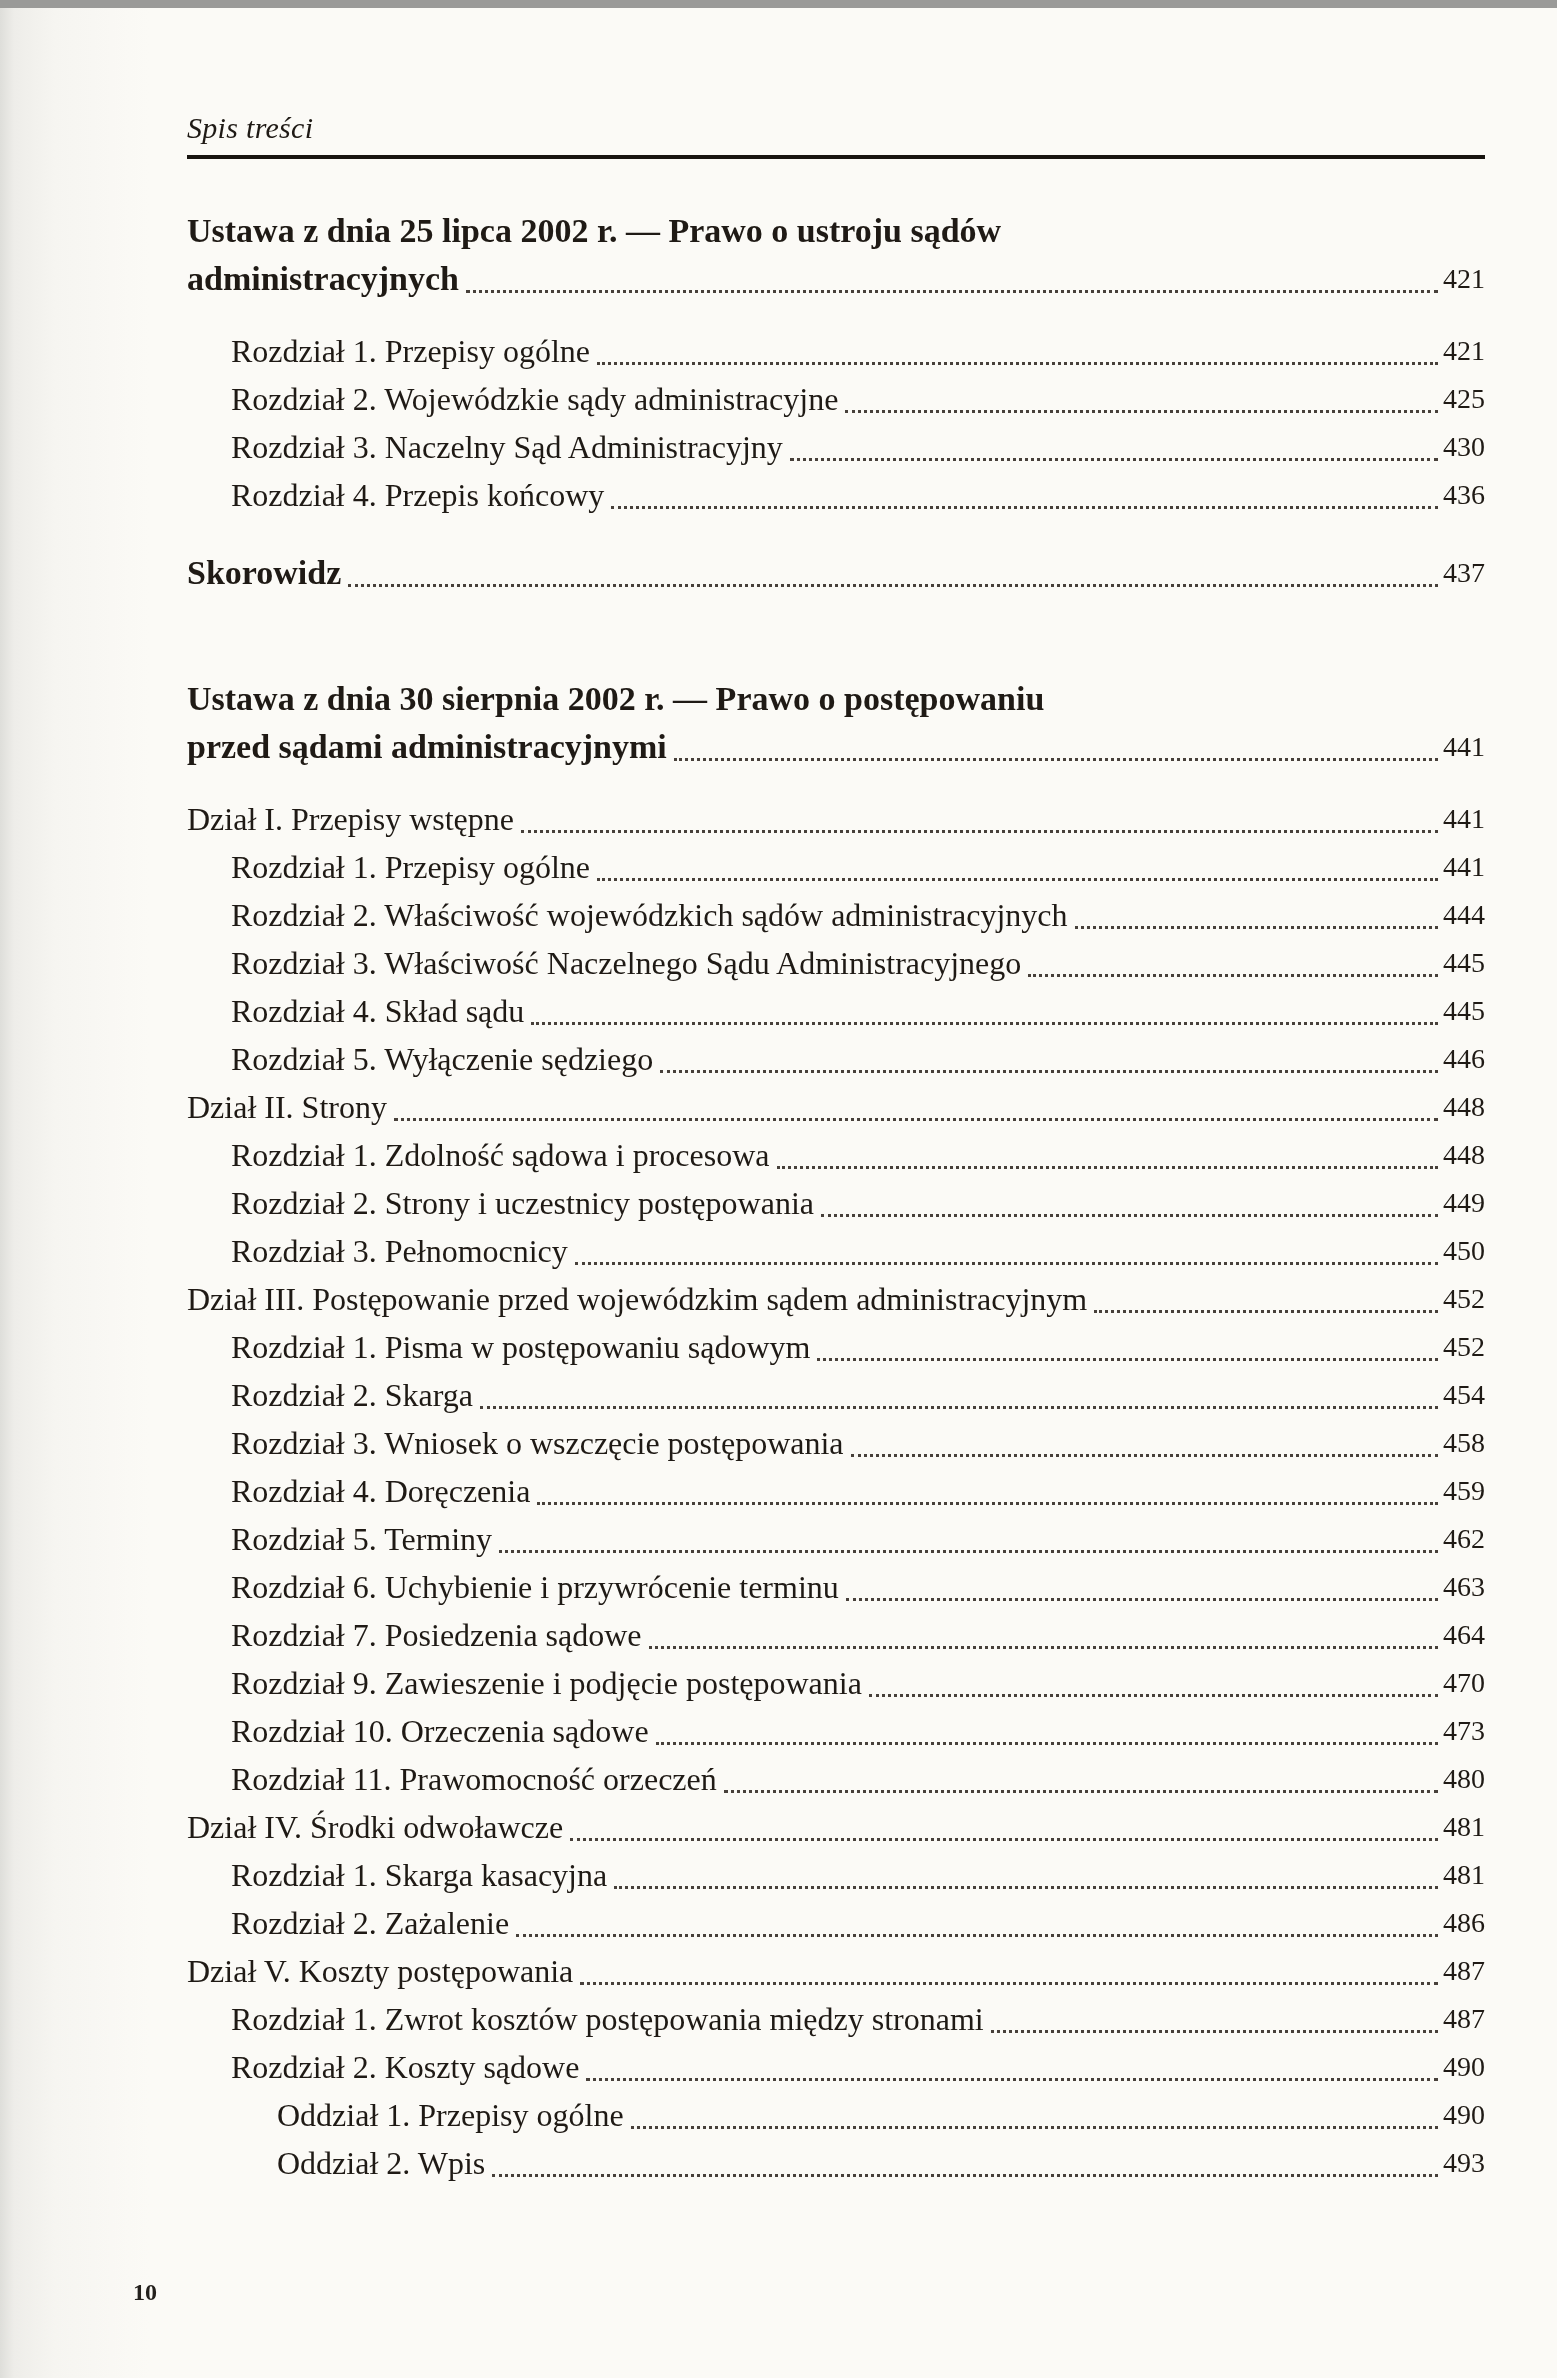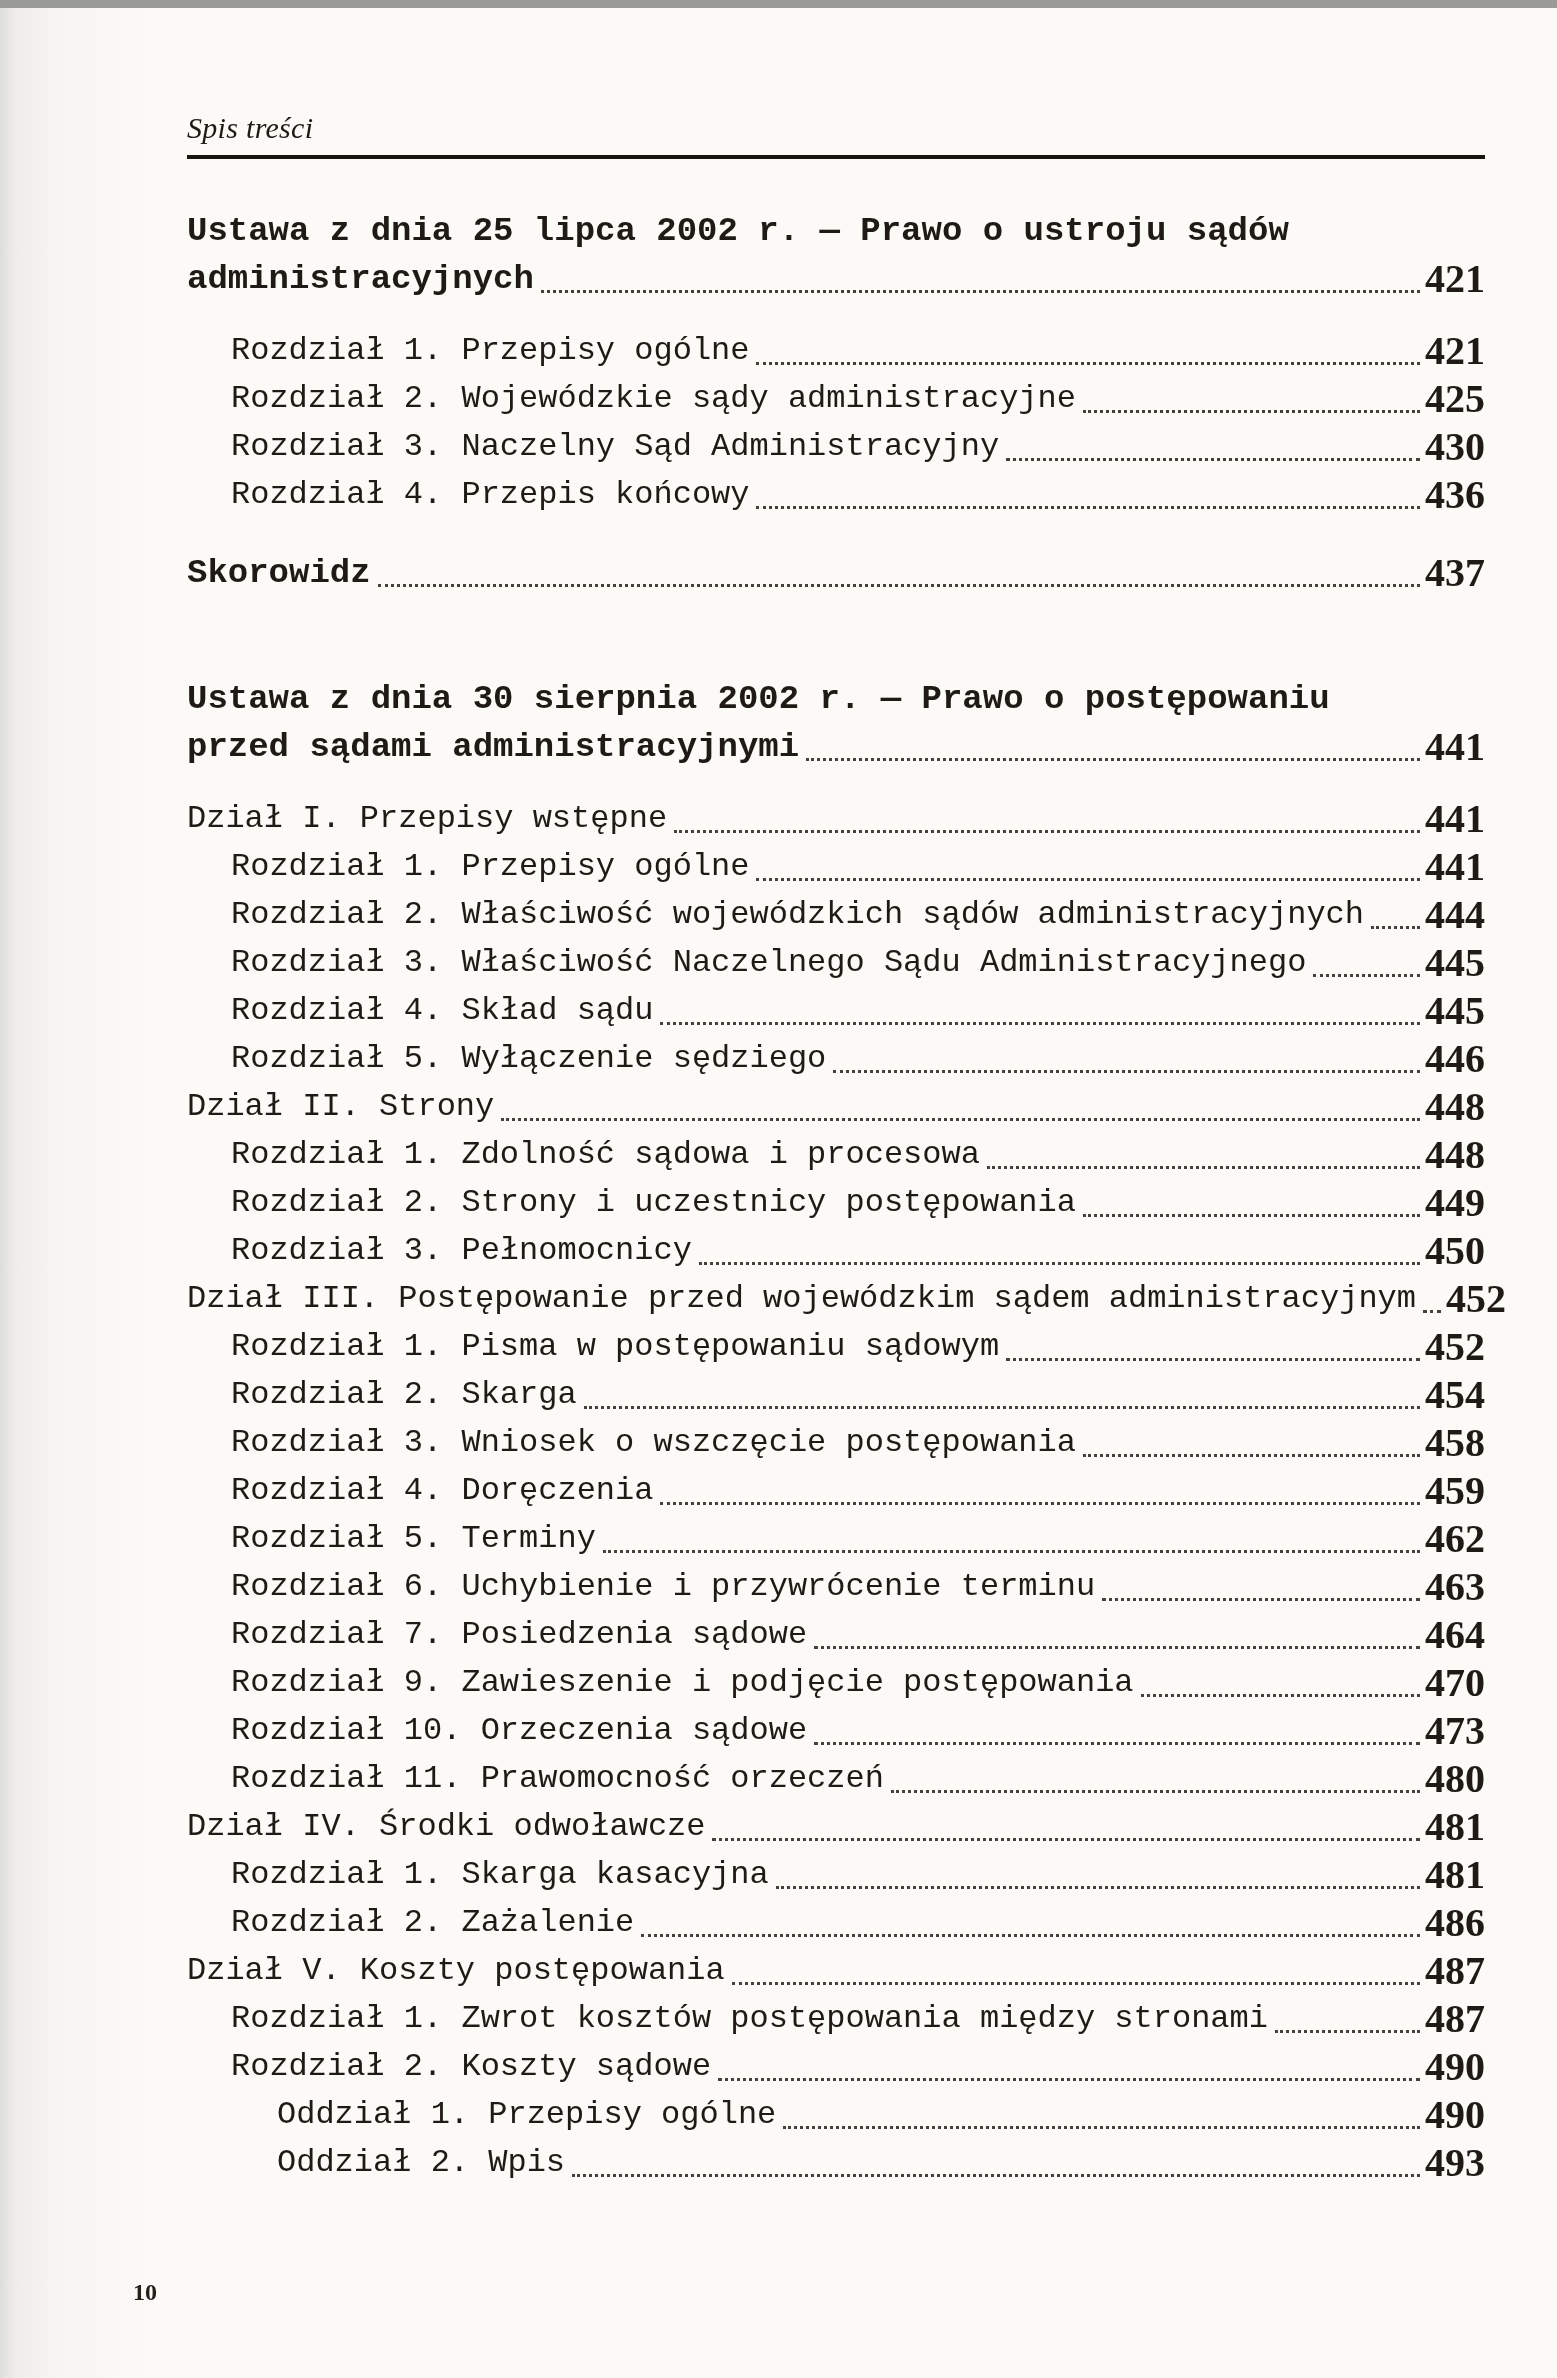--- a/index.html
+++ b/index.html
@@ -41,32 +41,32 @@
   }
   .toc-row.kind-heading{
     font-weight:bold;
     font-size:34px;
   }
   .toc-row.indent-1{padding-left:44px;}
   .toc-row.indent-2{padding-left:90px;}
   .gap-sm{margin-top:24px;}
   .gap-md{margin-top:30px;}
   .gap-xl{margin-top:78px;align-items:flex-end;}
-  .toc-label{flex:0 0 auto;font-family:Liberation Mono, monospace;}
+  .toc-label{flex:0 0 auto;}
   .toc-leader{
     flex:1 1 auto;
     min-width:18px;
     border-bottom:3px dotted #47403a;
     align-self:flex-end;
     margin:0 5px 10px 7px;
   }
   .toc-page{
     flex:0 0 auto;
-    font-weight:bold;
-    font-size:40px;
+    font-weight:normal;
+    font-size:28px;
   }
   .folio{
     position:absolute;
     left:133px;
     top:2271px;
     font-size:24px;
     font-weight:bold;
     color:#23201c;
   }
 </style>

